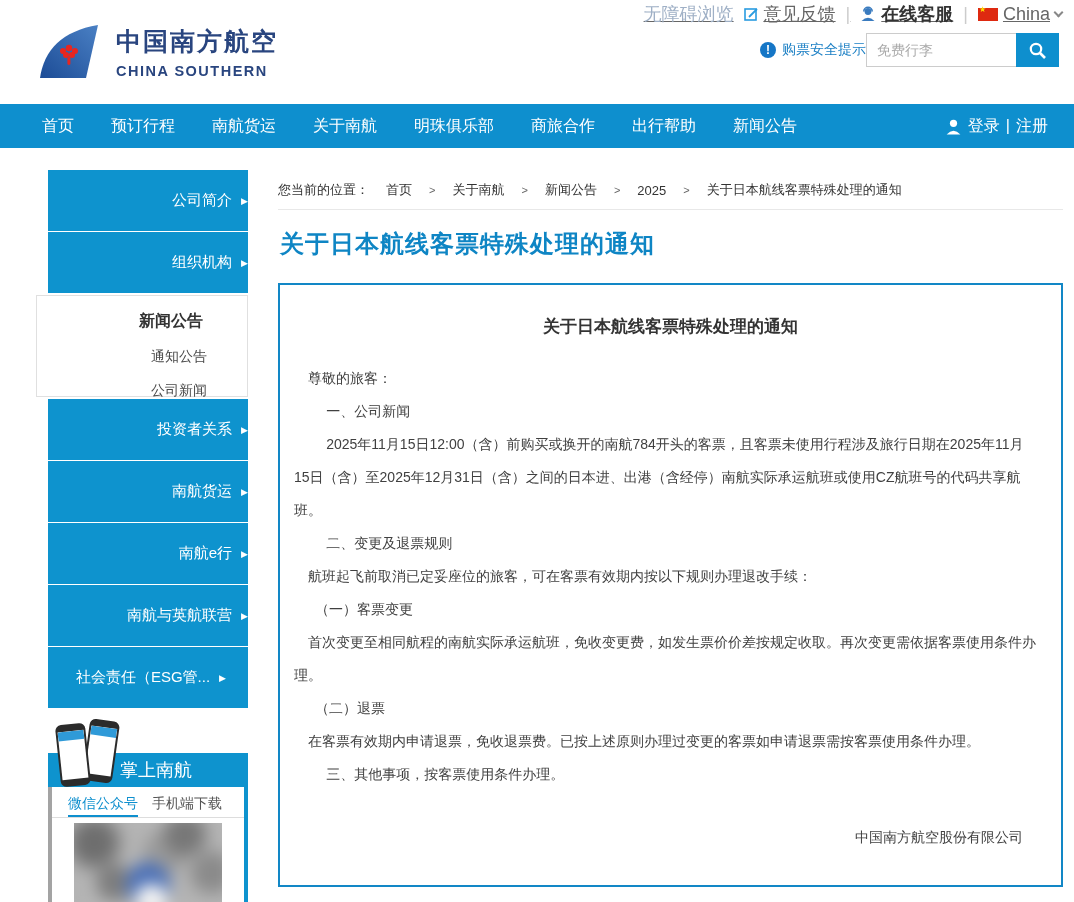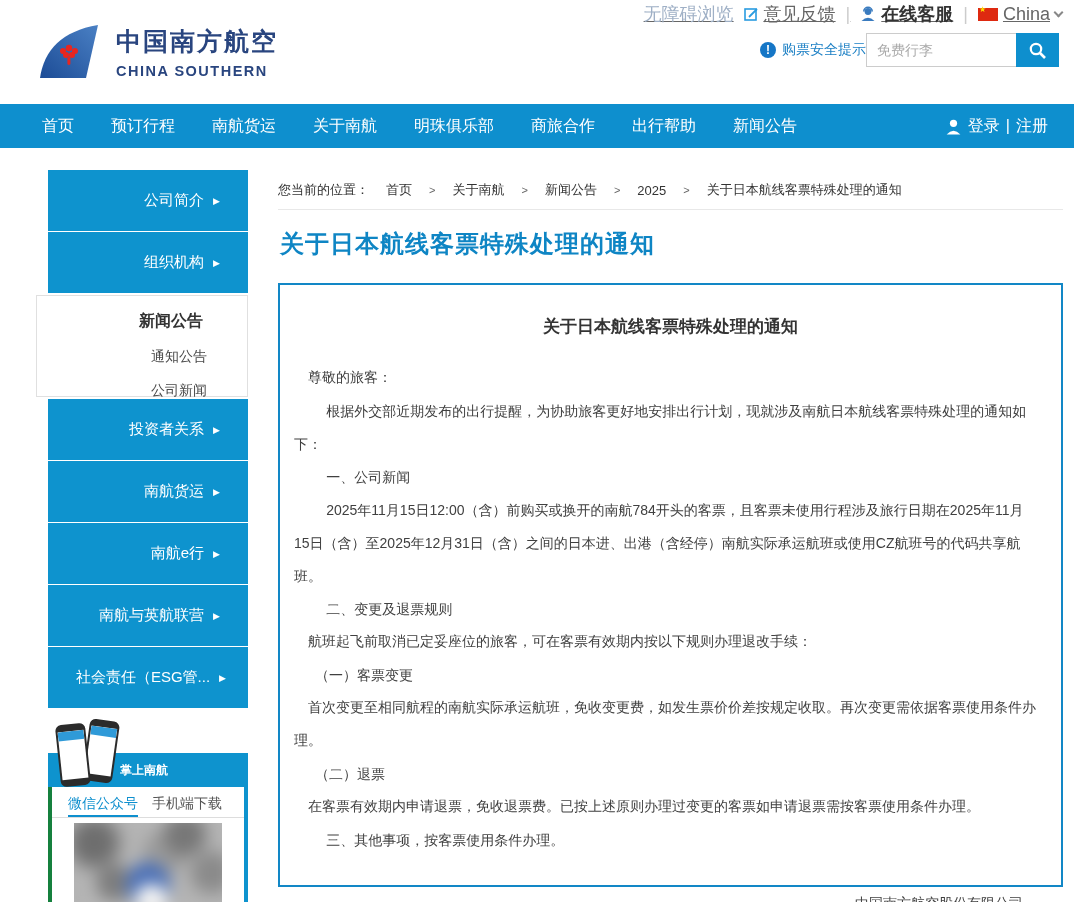--- a/index.html
+++ b/index.html
@@ -40,40 +40,40 @@
     display:flex; align-items:center; }
   .nav-items { display:flex; gap:37px; margin-left:42px; }
   .nav-item { color:#fff; font-size:16px; cursor:pointer; white-space:nowrap; }
   .nav-login { position:absolute; right:26px; display:flex; align-items:center; gap:6px;
     color:#fff; font-size:16px; }
   .nav-login span { cursor:pointer;text-align:right; }
 
   
   .side-item { position:absolute; left:48px; width:200px; height:61px; background:#0e93ce;
     color:#fff; font-size:15px; display:flex; align-items:center; justify-content:flex-end;
-    padding-right:28px; cursor:pointer; }
+    cursor:pointer; }
   .side-item .arr { font-size:9px; margin-left:9px; }
   .side-group { position:absolute; left:36px; top:295px; width:212px; height:102px;
     background:#fff; border:1px solid #e0e0e0; }
   .side-group-label { text-align:right; padding:15px 44px 0 0; font-size:16px; font-weight:bold;
     color:#333; cursor:pointer; }
   .side-sub { text-align:right; padding:16px 40px 0 0; font-size:14px; color:#4a4a4a; cursor:pointer; }
 
   
   .app-bar { position:absolute; left:48px; top:753px; width:200px; height:34px; background:#0e93ce;
-    color:#fff; font-size:12px; font-weight:bold; line-height:34px; padding-left:72px; }
+    color:#fff; font-size:18px; font-weight:normal; line-height:34px; padding-left:72px; }
   .phones { position:absolute; left:58px; top:718px; width:64px; height:72px; z-index:3; }
   .phone { position:absolute; width:30px; height:62px; background:#2b2b2b; border-radius:6px;
     padding:7px 2px; }
   .phone .scr { width:100%; height:100%; background:#fff; overflow:hidden; }
   .phone .scr::before { content:""; display:block; height:9px; background:#2f9ad8; }
   .phone.p2 { left:28px; top:2px; transform:rotate(8deg); }
   .phone.p1 { left:0; top:6px; transform:rotate(-6deg); z-index:2; }
   .app-panel { position:absolute; left:48px; top:787px; width:200px; height:115px; background:#fff;
-    border-left:4px solid #15803d; border-right:4px solid #0e93ce; }
+    border-left:4px solid #a3a3a3; border-right:4px solid #0e93ce; }
   .app-tabs { display:flex; gap:14px; padding:8px 0 0 16px; border-bottom:1px solid #ddd; height:31px; }
   .app-tab { font-size:14px; color:#555; padding-bottom:6px; cursor:pointer; white-space:nowrap; }
   .app-tab.active { color:#0e8fce; border-bottom:2px solid #0e8fce; }
   .qr { position:absolute; left:22px; top:36px; width:148px; height:79px; overflow:hidden;
     background:#b8b8b8; }
   .qr-blur { position:absolute; inset:-10px; filter:blur(7px);
     background:
       radial-gradient(circle at 52% 88%, #f2f2f2 0 8%, transparent 18%),
       radial-gradient(circle at 50% 72%, #4a6fb6 0 14%, transparent 26%),
       radial-gradient(circle at 18% 30%, #6e6e6e 0 10%, transparent 22%),
@@ -89,21 +89,21 @@
   .breadcrumb .crumb { cursor:pointer; }
   .breadcrumb .sep { color:#666; font-size:11px; }
   .bc-rule { position:absolute; left:278px; top:209px; width:785px; border-top:1px solid #e8e8e8; }
   .page-title { position:absolute; left:280px; top:228px; font-size:24px; font-weight:bold;
     color:#0e85c4; letter-spacing:1px; }
   .notice-box { position:absolute; left:278px; top:283px; width:785px; height:604px;
     border:2px solid #1287c6; background:#fff; }
   .notice-title { padding-top:30px; text-align:center; font-size:17px; font-weight:bold; color:#333; }
   .notice-body { margin-top:24px; padding:0 22px 0 14px; font-size:14px; color:#404040; }
   .notice-body p { line-height:33px; }
-  .ind-1 { text-indent:1em;font-family:Liberation Mono, monospace; }
+  .ind-1 { text-indent:1em; }
   .ind-15 { text-indent:1.5em; }
   .ind-2 { text-indent:2.3em; }
   .sig-block { margin-top:28px; padding-right:38px; text-align:right; font-size:14px; color:#404040; }
   .sig-block p { line-height:36px; }
 </style>
 </head>
 <body>
 
 <div class="page">
 
@@ -264,21 +264,20 @@
     <span class="crumb">关于日本航线客票特殊处理的通知</span>
   </div>
   <div class="bc-rule"></div>
 
   <div class="page-title">关于日本航线客票特殊处理的通知</div>
 
   <div class="notice-box">
     <div class="notice-title">关于日本航线客票特殊处理的通知</div>
     <div class="notice-body">
       <p class="ind-1">尊敬的旅客：</p>
-      <p class="ind-2">根据外交部近期发布的出行提醒，为协助旅客更好地安排出行计划，现就涉及南航日本航线客票特殊处理的通知如下：</p>
       <p class="ind-2">一、公司新闻</p>
       <p class="ind-2">2025年11月15日12:00（含）前购买或换开的南航784开头的客票，且客票未使用行程涉及旅行日期在2025年11月15日（含）至2025年12月31日（含）之间的日本进、出港（含经停）南航实际承运航班或使用CZ航班号的代码共享航班。</p>
       <p class="ind-2">二、变更及退票规则</p>
       <p class="ind-1">航班起飞前取消已定妥座位的旅客，可在客票有效期内按以下规则办理退改手续：</p>
       <p class="ind-15">（一）客票变更</p>
       <p class="ind-1">首次变更至相同航程的南航实际承运航班，免收变更费，如发生票价价差按规定收取。再次变更需依据客票使用条件办理。</p>
       <p class="ind-15">（二）退票</p>
       <p class="ind-1">在客票有效期内申请退票，免收退票费。已按上述原则办理过变更的客票如申请退票需按客票使用条件办理。</p>
       <p class="ind-2">三、其他事项，按客票使用条件办理。</p>
     </div>

